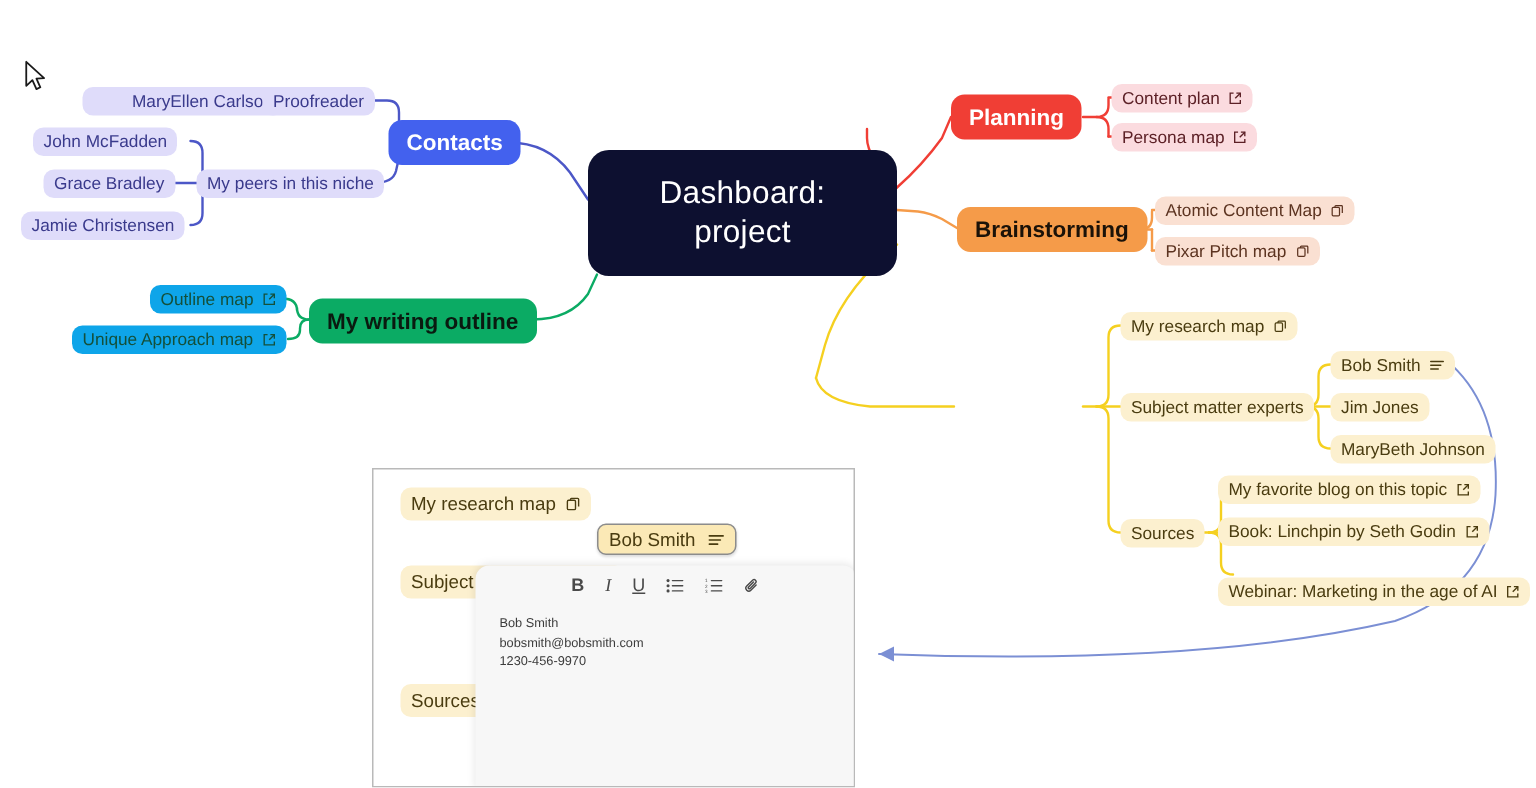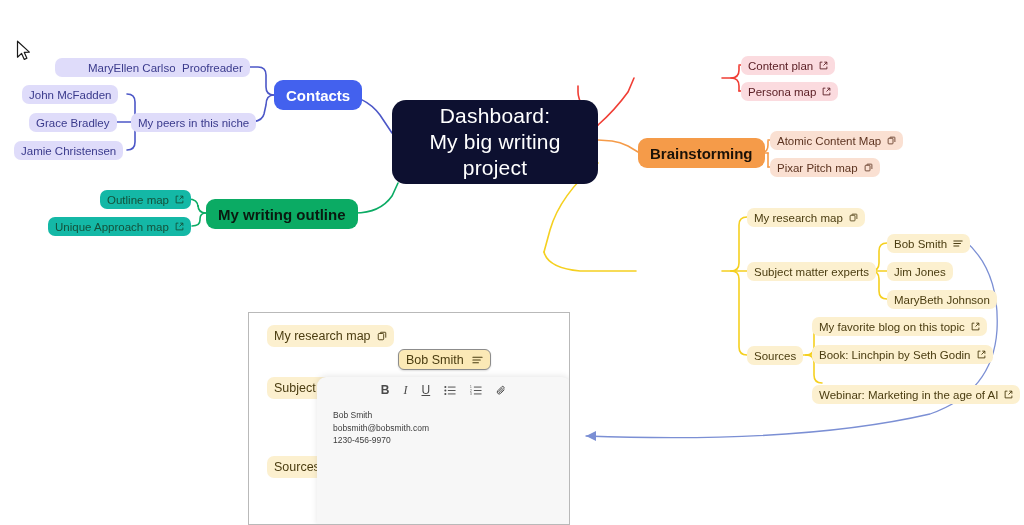--- a/index.html
+++ b/index.html
@@ -57,21 +57,21 @@
   
   .chip {
     border-radius: 7px;
     font-size: 11.5px;
     height: 19px;
     padding: 0 7px;
     gap: 6px;
     justify-content: flex-start;
   }
   .chip.lav  { background: #dfdcfa; color: #3a3a8c; }
-  .chip.grn  { background: #14b8a6; color: #14503a; justify-content: center; }
+  .chip.grn  { background: #0ea5e9; color: #14503a; justify-content: center; }
   .chip.red  { background: #fbdbdf; color: #5c2026; }
   .chip.org  { background: #fae0d2; color: #5c3320; }
   .chip.yel  { background: #fcf0cf; color: #4a3c10; }
   .chip.sel  {
     background: #fbe9b6;
     color: #4a3c10;
     border: 1px solid #8c8c8c;
     border-radius: 6px;
     height: 21px;
     box-shadow: 0 1px 2px rgba(0,0,0,.14);
@@ -186,32 +186,34 @@
         <path d="M259,465 L266,465"></path>
         <path d="M397,358 L390,358 Q383,358 383,366 L383,392"></path>
       </g>
     </g>
 
     <polygon points="586,436 596,431 596,441" fill="#7b8fd4"></polygon>
   </svg>
 
   <div class="node central" style="left:392px; top:100px; width:206px; height:84px;">
     <span>Dashboard:</span>
-    <span>My big writing</span>
     <span>project</span>
   </div>
 
-  <div class="node branch contacts" style="left:274px; top:80px;">
+  <div class="node branch contacts" style="left:259px; top:80px;">
     <span>Contacts</span>
   </div>
 
   <div class="node branch outline" style="left:206px; top:199px;">
     <span>My writing outline</span>
   </div>
 
+  <div class="node branch planning" style="left:634px; top:63px;">
+    <span>Planning</span>
+  </div>
 
   <div class="node branch brain" style="left:638px; top:138px;">
     <span>Brainstorming</span>
   </div>
 
 
   <div class="node chip lav" style="left:55px; top:58px;padding-left:33px;">
     <span>MaryEllen Carlson</span>
   </div>
   <div class="node chip lav" style="left:175px; top:58px;">

